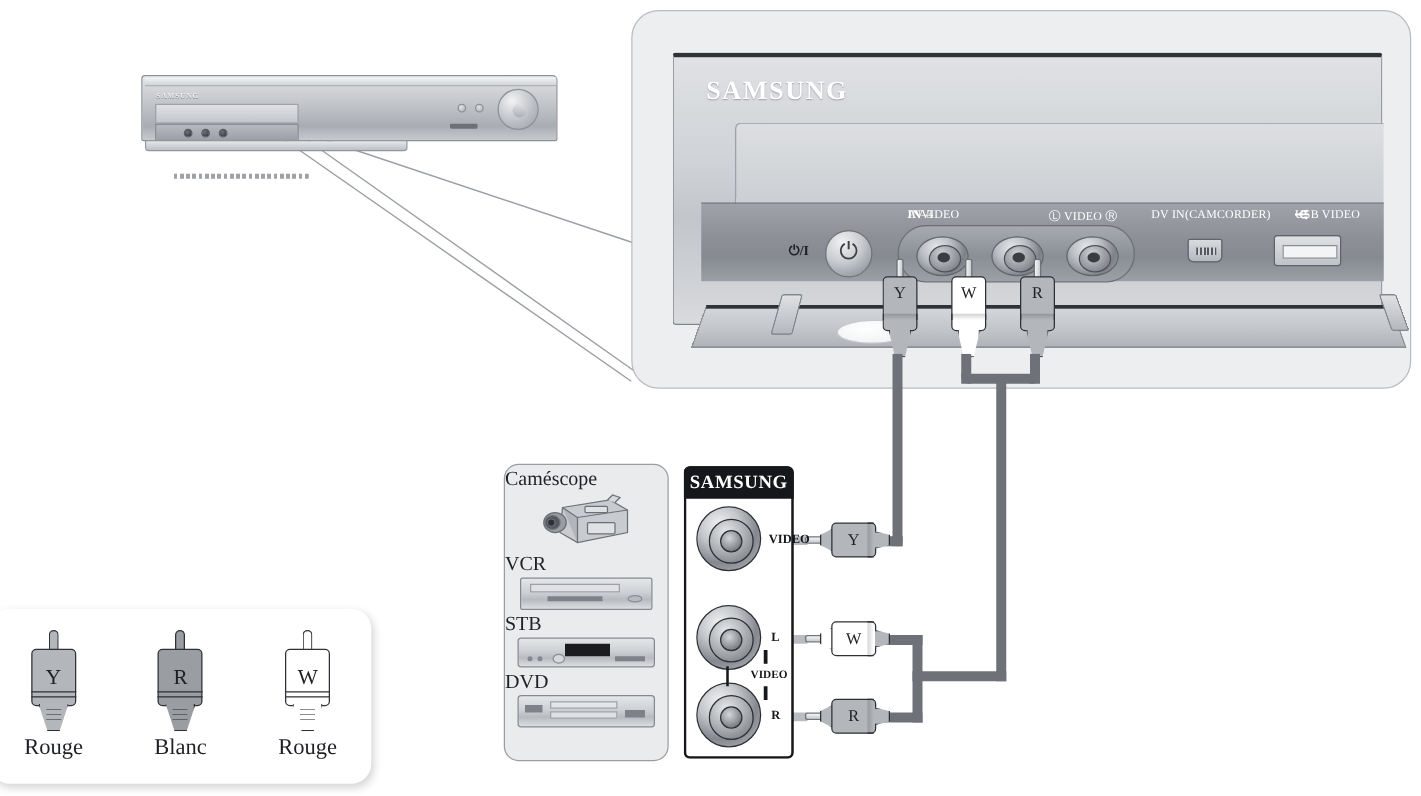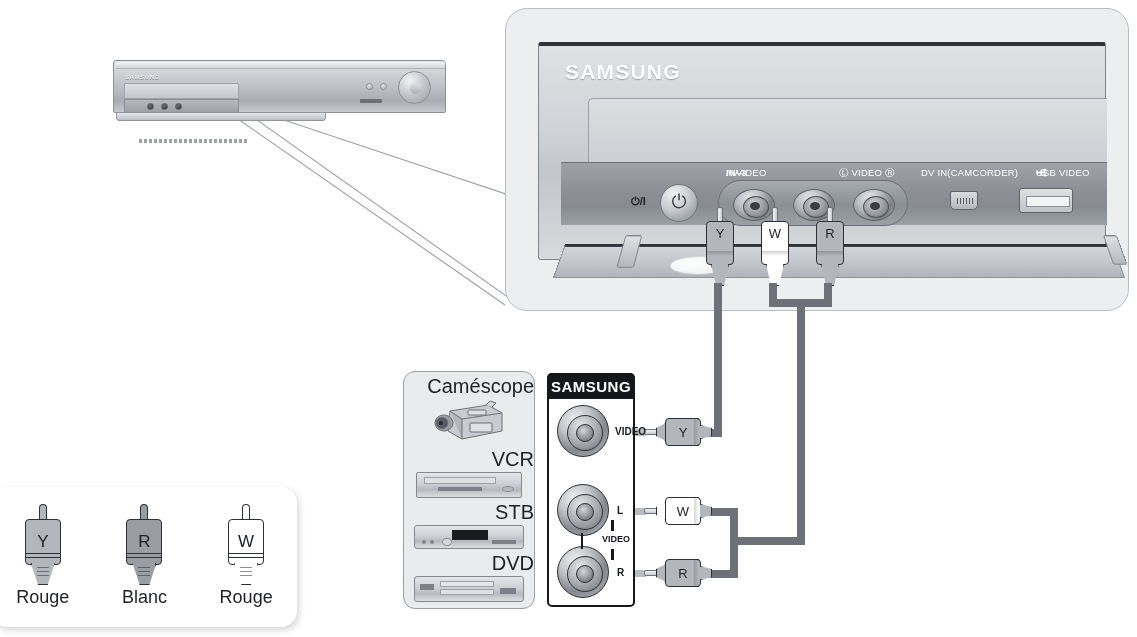--- a/index.html
+++ b/index.html
@@ -2,21 +2,21 @@
 <html><head>
 <meta charset="utf-8">
 <style>
   * { box-sizing: border-box; margin: 0; padding: 0; }
   html, body {
     width: 1137px; height: 637px;
     background: #ffffff;
     font-family: "Liberation Sans", sans-serif;
     overflow: hidden;
   }
-  #stage { position: relative; width: 1137px; height: 637px; }
+  #stage { position: relative; width: 1137px; height: 637px; font-family: Liberation Serif, serif; }
 
   
   .mini-unit { position: absolute; left: 113px; top: 60px; width: 333px; height: 62px; }
   .mini-body {
     position: absolute; left: 0; top: 0; width: 333px; height: 53px;
     border-radius: 3px 4px 2px 2px;
     background: linear-gradient(180deg,#e9eaec 0%,#d6d8db 14%,#bcbfc4 52%,#a9adb3 78%,#c6c9cd 100%);
     border: 1px solid #8d9197;
   }
   .mini-top {
@@ -206,21 +206,21 @@
   .vplug.white .barrel, .vplug.white .boot { background:#ffffff; }
 
   
   .cable { position:absolute; background:#6e7278; }
 
   
   .src-box {
     position:absolute; left:403px; top:371px; width:132px; height:238px;
     background:#e9ebed; border:1.5px solid #9a9ea3; border-radius:12px;
   }
-  .src-title { text-align:right; font-size:20px; color:#1e2024; margin-top:3px; }
+  .src-title { text-align:left; font-size:16px; color:#1e2024; margin-top:3px; }
   .dev-art { margin:1px auto 0; position:relative; }
 
   .art-cam { width:78px; height:46px; }
   .art-vcr { width:106px; height:26px; }
   .art-stb { width:110px; height:24px; }
   .art-dvd { width:110px; height:26px; }
 
   .box-shell {
     position:absolute; inset:0;
     background: linear-gradient(180deg,#e4e6e9 0%,#cdd0d4 45%,#b7bbc0 70%,#dcdee1 100%);

